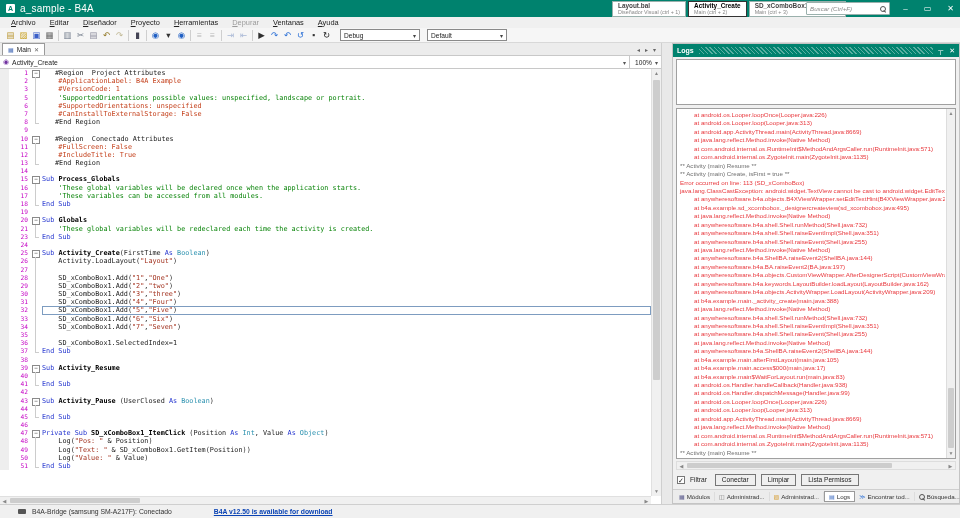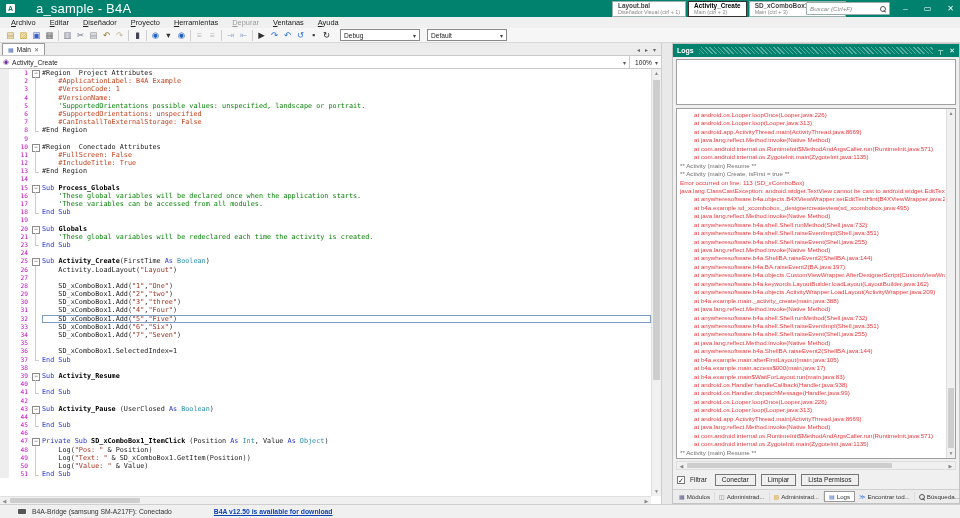--- a/index.html
+++ b/index.html
@@ -5,21 +5,21 @@
   * { margin:0; padding:0; box-sizing:border-box; }
   html,body { background:#777; }
   #screen {
     position:relative; width:960px; height:518px; overflow:hidden;
     background:#e9e9e9; font-family:"Liberation Sans",sans-serif;
     -webkit-font-smoothing:antialiased; cursor:default;
   }
   
   .titlebar { position:absolute; left:0; top:0; right:0; height:17px; background:#00826E; display:flex; align-items:center; color:#fff; }
   .app-icon { width:9px; height:9px; margin-left:6px; background:#fff; border-radius:1px; color:#00826E; font-size:7px; font-weight:bold; line-height:9px; text-align:center; }
-  .title-text { font-size:13px; margin-left:21px; letter-spacing:.2px; }
+  .title-text { font-size:10px; margin-left:5px; letter-spacing:.2px; }
   .doc-tabs { position:absolute; left:612px; top:1px; height:16px; display:flex; gap:2px; }
   .doc-tab { background:#fff; border:1px solid #9ab0ac; padding:1px 5px 0 5px; display:flex; flex-direction:column; justify-content:center; line-height:1.05; }
   .doc-tab .dt-title { font-size:6.4px; font-weight:bold; color:#444; white-space:nowrap; }
   .doc-tab .dt-sub { font-size:5.4px; color:#888; white-space:nowrap; }
   .doc-tab.active { border-color:#333; }
   .doc-tab.active .dt-title { color:#000; }
   .searchbox { position:absolute; left:806px; top:2px; width:84px; height:13px; background:#fff; border:1px solid #9ab0ac; border-radius:1px; display:flex; align-items:center; padding:0 3px; }
   .searchbox .ph { flex:1; font-size:6.2px; font-style:italic; color:#8a8a8a; white-space:nowrap; overflow:hidden; }
   .mag { position:relative; width:6px; height:6px; flex:0 0 auto; }
   .mag::before { content:''; position:absolute; left:0; top:0; width:4px; height:4px; border:1px solid #555; border-radius:50%; }
@@ -52,21 +52,21 @@
   .code-line { display:flex; height:8.2px; line-height:8.2px; white-space:pre; }
   .ln-bp { width:9px; background:#eeeeee; flex:0 0 auto; }
   .ln-num { width:22px; flex:0 0 auto; text-align:right; padding-right:3px; color:#c400c4; font-size:6.2px; }
   .ln-fold { width:11px; flex:0 0 auto; position:relative; }
   .ln-code { flex:1; color:#1a1a1a; overflow:hidden; }
   .ln-code.current { outline:1px solid #7d9cc0; outline-offset:-1px; }
   .f-box::before { content:'\2212'; position:absolute; left:1px; top:1px; width:6px; height:6px; border:1px solid #8a8a8a; background:#fff; font-size:6px; line-height:4px; text-align:center; color:#444; }
   .f-line::before { content:''; position:absolute; left:4px; top:0; bottom:0; width:1px; background:#cccccc; }
   .f-end::before { content:''; position:absolute; left:4px; top:0; height:55%; width:1px; background:#cccccc; }
   .f-end::after { content:''; position:absolute; left:4px; top:55%; width:4px; height:1px; background:#cccccc; }
-  .tk-d { color:#1a1a1a; }
+  .tk-d { color:#1a1a1a;margin-left:13px; }
   .tk-a { color:#c4411c;margin-top:20px; }
   .tk-c { color:#098409; }
   .tk-k { color:#2435cf; }
   .tk-b { color:#000; font-weight:bold; }
   .tk-t { color:#2b91af; }
   .tk-s { color:#a33421; }
   .tk-p { color:#1a1a1a; }
   
   .vscroll { position:absolute; right:0; top:26px; width:10px; bottom:8px; background:#f0f0f0; border-left:1px solid #e0e0e0; }
   .vscroll .sb-up,.vscroll .sb-down { position:absolute; left:0; right:0; height:9px; background:#f0f0f0; color:#888; font-size:5px; text-align:center; line-height:9px; }
@@ -217,21 +217,20 @@
       <span class="member-arrow">▾</span>
       <div class="zoom-box">
         <span>100%</span>
         <span class="zoom-arrow">▾</span>
       </div>
     </div>
     <div class="code">
         <div class="code-line"><span class="ln-bp"></span><span class="ln-num">1</span><span class="ln-fold f-box"></span><span class="ln-code"><span class="tk-d">#Region  Project Attributes</span></span></div>
         <div class="code-line"><span class="ln-bp"></span><span class="ln-num">2</span><span class="ln-fold f-line"></span><span class="ln-code"><span class="tk-a">    #ApplicationLabel: B4A Example</span></span></div>
         <div class="code-line"><span class="ln-bp"></span><span class="ln-num">3</span><span class="ln-fold f-line"></span><span class="ln-code"><span class="tk-a">    #VersionCode: 1</span></span></div>
-        <div class="code-line"><span class="ln-bp"></span><span class="ln-num">4</span><span class="ln-fold f-line"></span><span class="ln-code"><span class="tk-a">    #VersionName: </span></span></div>
         <div class="code-line"><span class="ln-bp"></span><span class="ln-num">5</span><span class="ln-fold f-line"></span><span class="ln-code"><span class="tk-c">    'SupportedOrientations possible values: unspecified, landscape or portrait.</span></span></div>
         <div class="code-line"><span class="ln-bp"></span><span class="ln-num">6</span><span class="ln-fold f-line"></span><span class="ln-code"><span class="tk-a">    #SupportedOrientations: unspecified</span></span></div>
         <div class="code-line"><span class="ln-bp"></span><span class="ln-num">7</span><span class="ln-fold f-line"></span><span class="ln-code"><span class="tk-a">    #CanInstallToExternalStorage: False</span></span></div>
         <div class="code-line"><span class="ln-bp"></span><span class="ln-num">8</span><span class="ln-fold f-end"></span><span class="ln-code"><span class="tk-d">#End Region</span></span></div>
         <div class="code-line"><span class="ln-bp"></span><span class="ln-num">9</span><span class="ln-fold"></span><span class="ln-code"></span></div>
         <div class="code-line"><span class="ln-bp"></span><span class="ln-num">10</span><span class="ln-fold f-box"></span><span class="ln-code"><span class="tk-d">#Region  Conectado Attributes</span></span></div>
         <div class="code-line"><span class="ln-bp"></span><span class="ln-num">11</span><span class="ln-fold f-line"></span><span class="ln-code"><span class="tk-a">    #FullScreen: False</span></span></div>
         <div class="code-line"><span class="ln-bp"></span><span class="ln-num">12</span><span class="ln-fold f-line"></span><span class="ln-code"><span class="tk-a">    #IncludeTitle: True</span></span></div>
         <div class="code-line"><span class="ln-bp"></span><span class="ln-num">13</span><span class="ln-fold f-end"></span><span class="ln-code"><span class="tk-d">#End Region</span></span></div>
         <div class="code-line"><span class="ln-bp"></span><span class="ln-num">14</span><span class="ln-fold"></span><span class="ln-code"></span></div>

